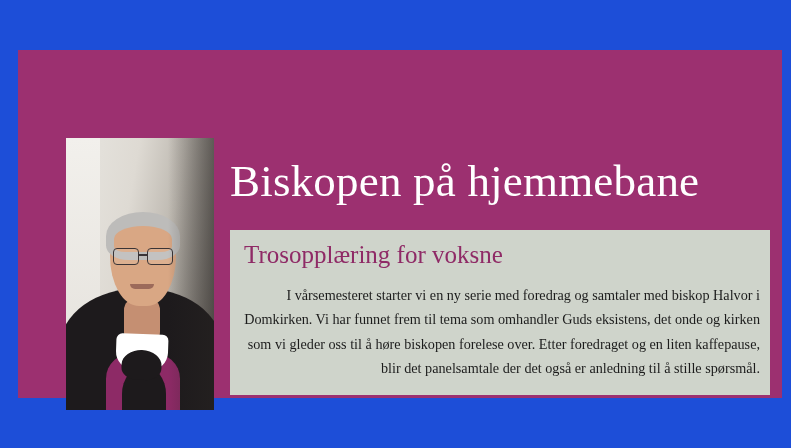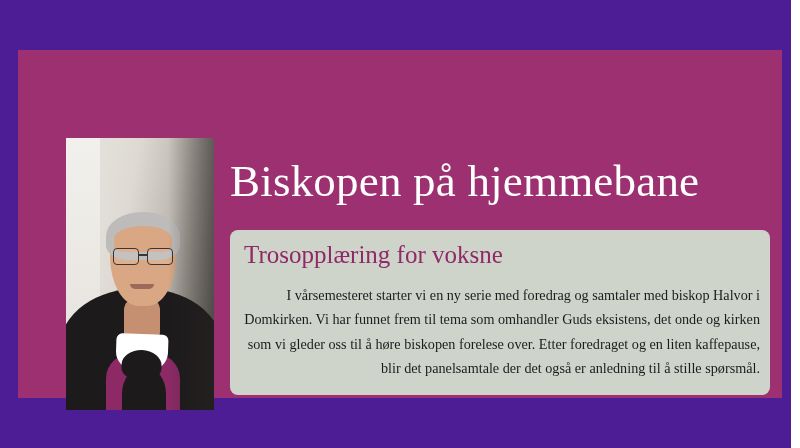--- a/index.html
+++ b/index.html
@@ -12,21 +12,21 @@
     height: 448px;
     overflow: hidden;
     font-family: "Liberation Serif", serif;
   }
   .poster {
     position: absolute;
     left: 0;
     top: 0;
     width: 791px;
     height: 448px;
-    background: #4c1d95;
+    background: #1d4ed8;
   }
   .banner {
     position: absolute;
     left: 18px;
     top: 50px;
     width: 764px;
     height: 348px;
     background: #9c3070;
   }
   .portrait {
@@ -182,21 +182,20 @@
     letter-spacing: 0.2px;
     white-space: nowrap;
   }
   .textbox {
     position: absolute;
     left: 212px;
     top: 180px;
     width: 540px;
     height: 165px;
     background: #cfd4cb;
-    border-radius: 8px;
   }
   .subtitle {
     position: absolute;
     left: 14px;
     top: 11px;
     width: 512px;
     color: #8f2a66;
     font-size: 25px;
     line-height: 1.1;
     white-space: nowrap;

